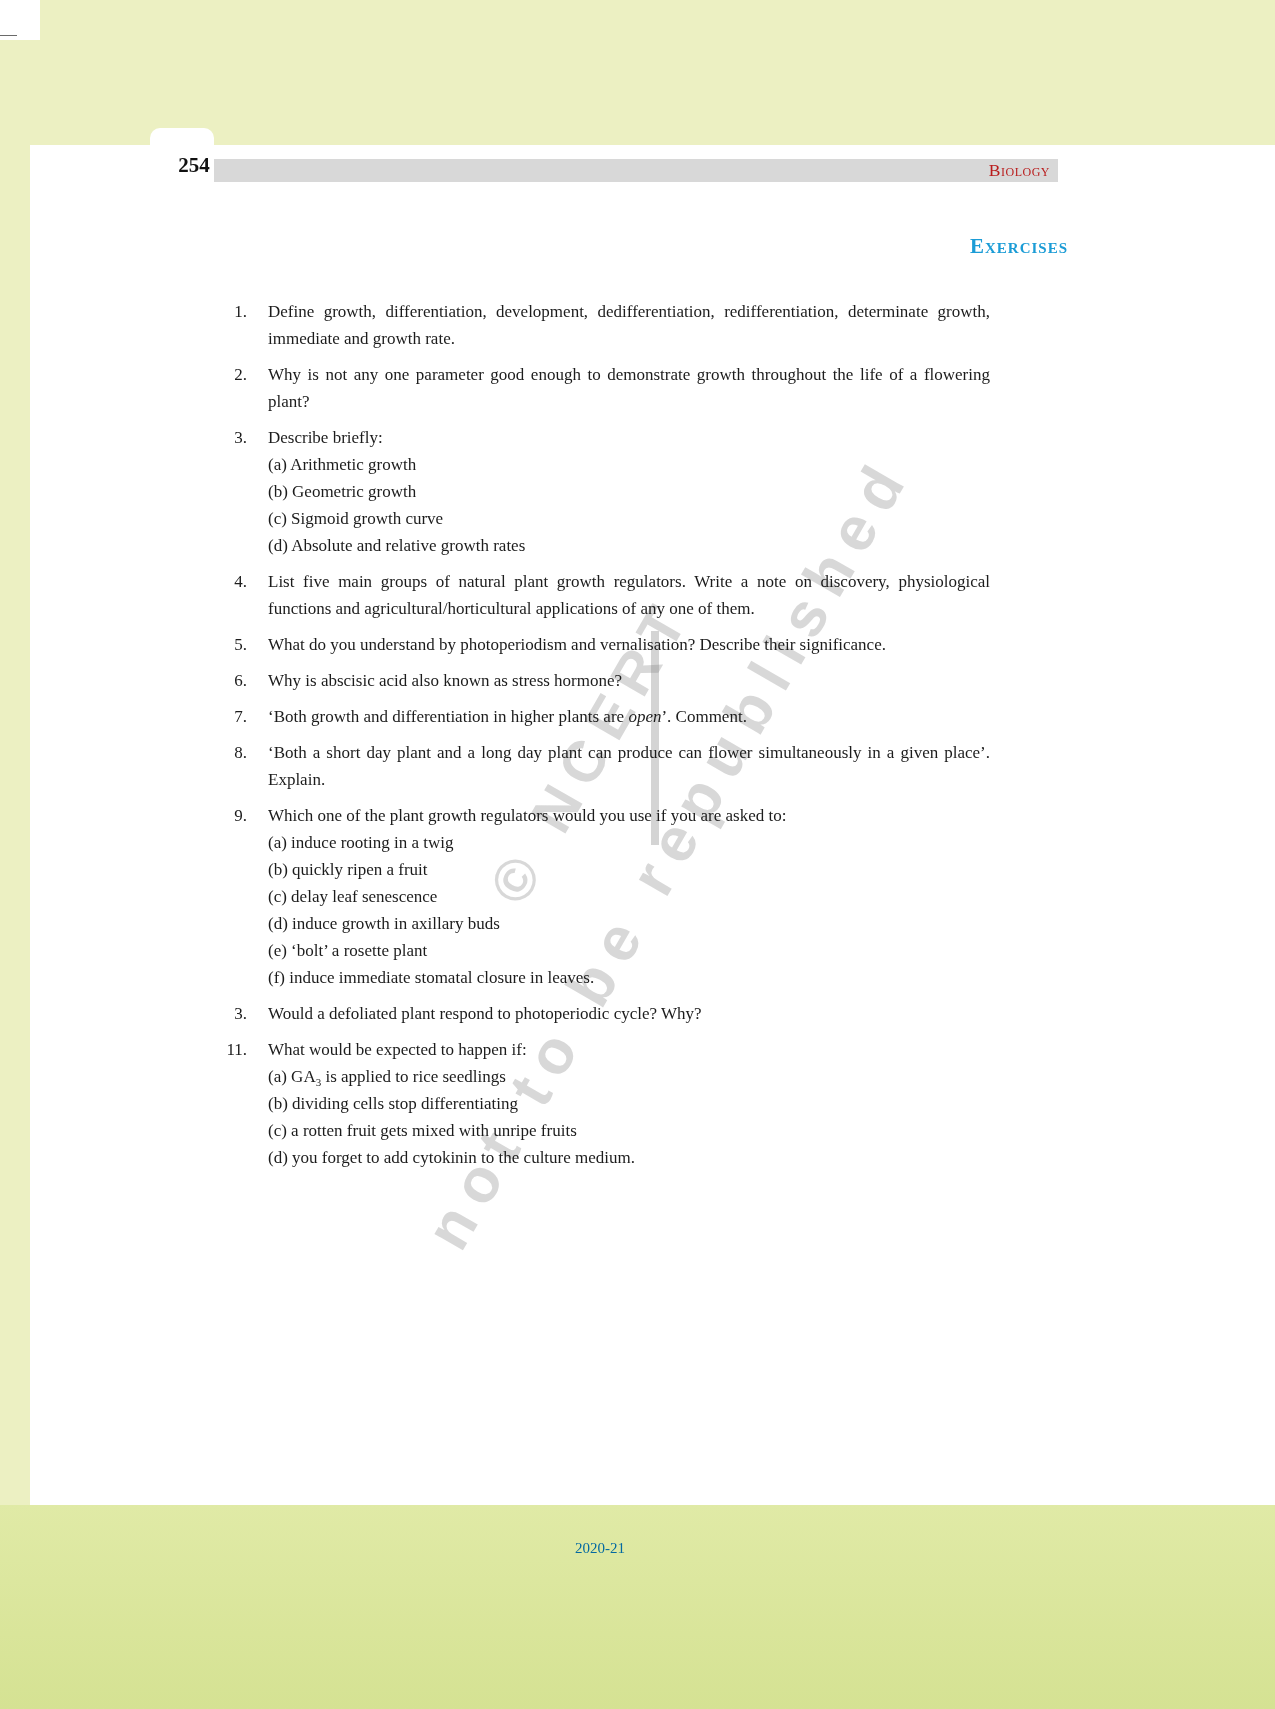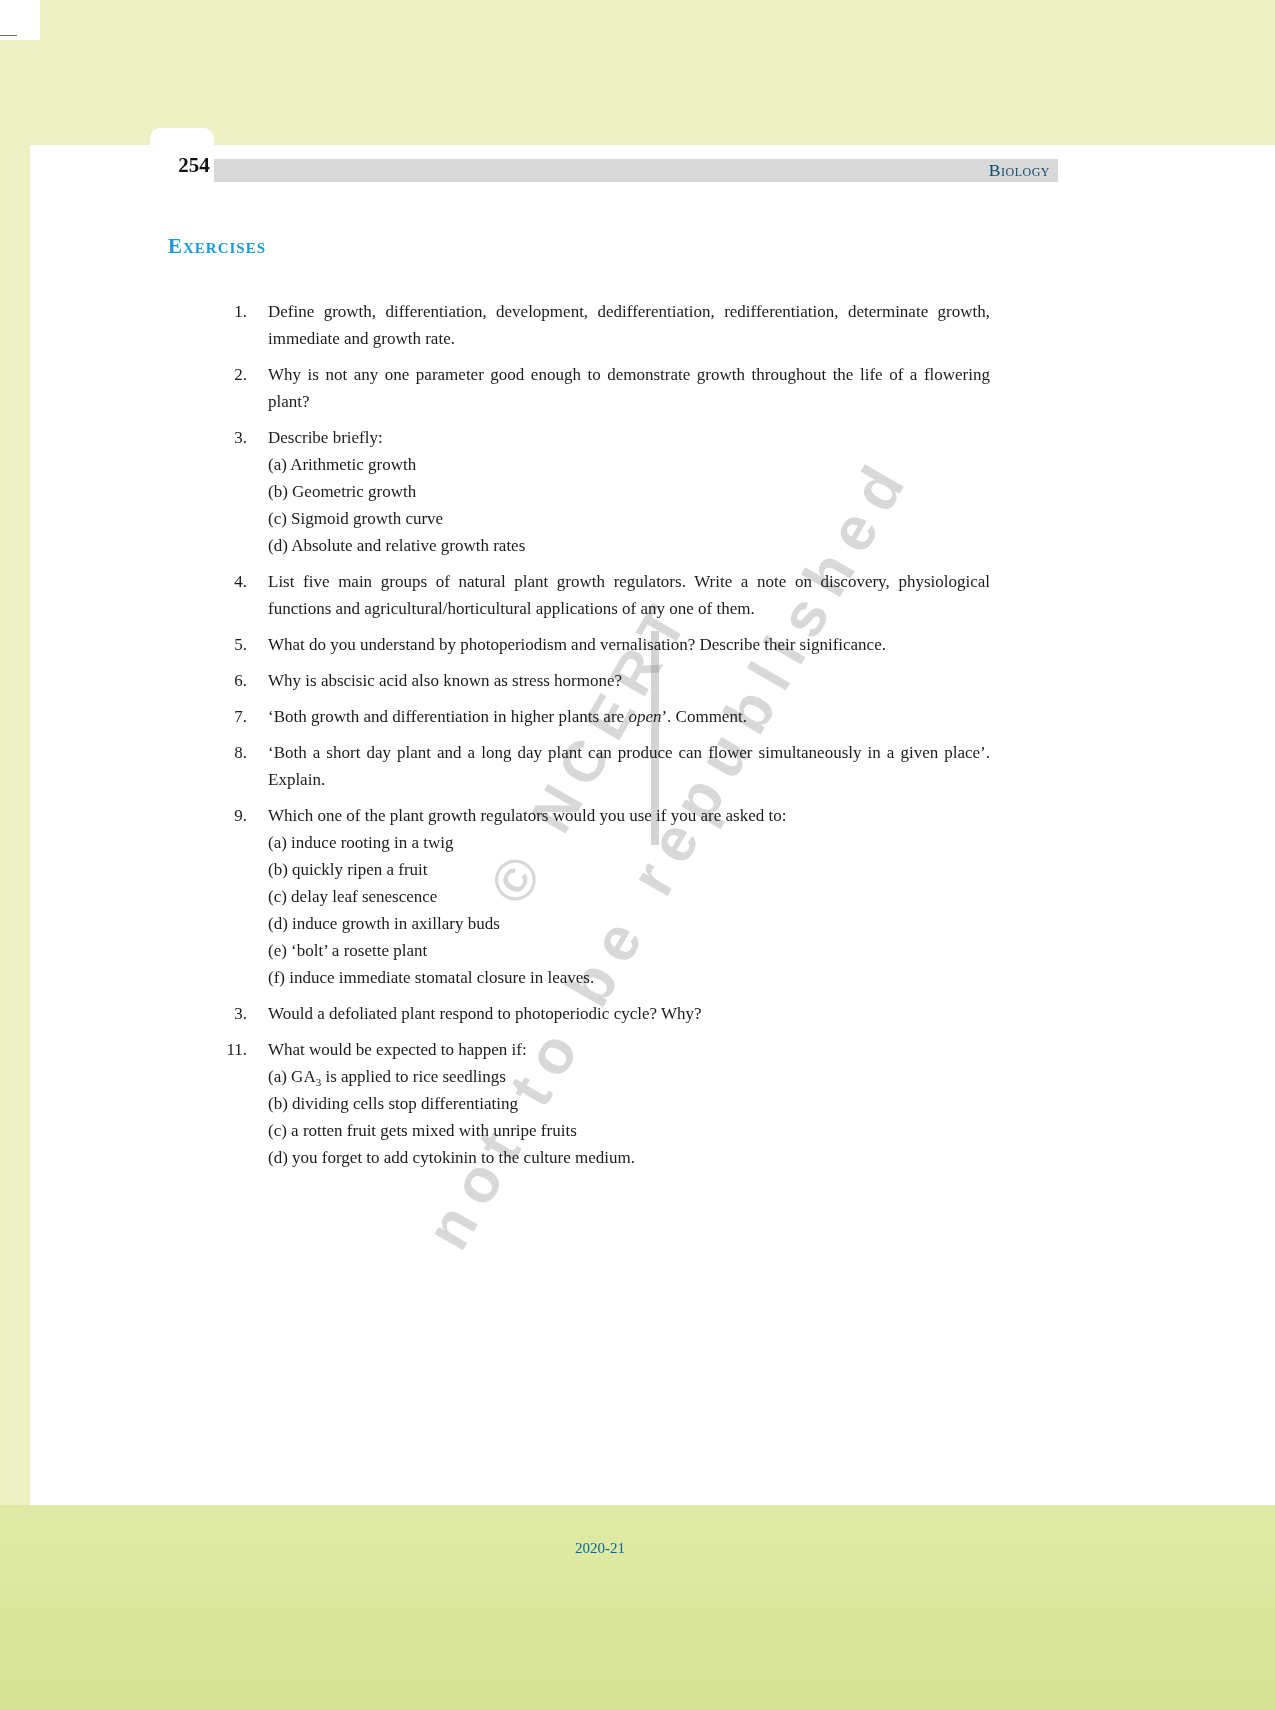--- a/index.html
+++ b/index.html
@@ -53,26 +53,26 @@
   .header-bar {
     position: absolute; left: 214px; top: 159px;
     width: 844px; height: 23px;
     background: #d8d8d8; z-index: 2;
   }
   .header-right {
     position: absolute; right: 8px; top: 0;
     line-height: 23px;
     font-variant: small-caps;
     font-size: 17.5px; letter-spacing: 0.5px;
-    color: #0c4a6e;
+    color: #b91c1c;
   }
   
   .heading {
     position: absolute; left: 168px; top: 234px;
-    width: 900px; text-align: left;
+    width: 900px; text-align: right;
     font-variant: small-caps; font-weight: bold;
     font-size: 21px; letter-spacing: 1px;
     color: #1b9cd6; z-index: 2;
   }
   
   .exercises {
     position: absolute; left: 200px; top: 298px;
     width: 790px;
     font-size: 17px; line-height: 27px;
     color: #1c1c1c; z-index: 2;

